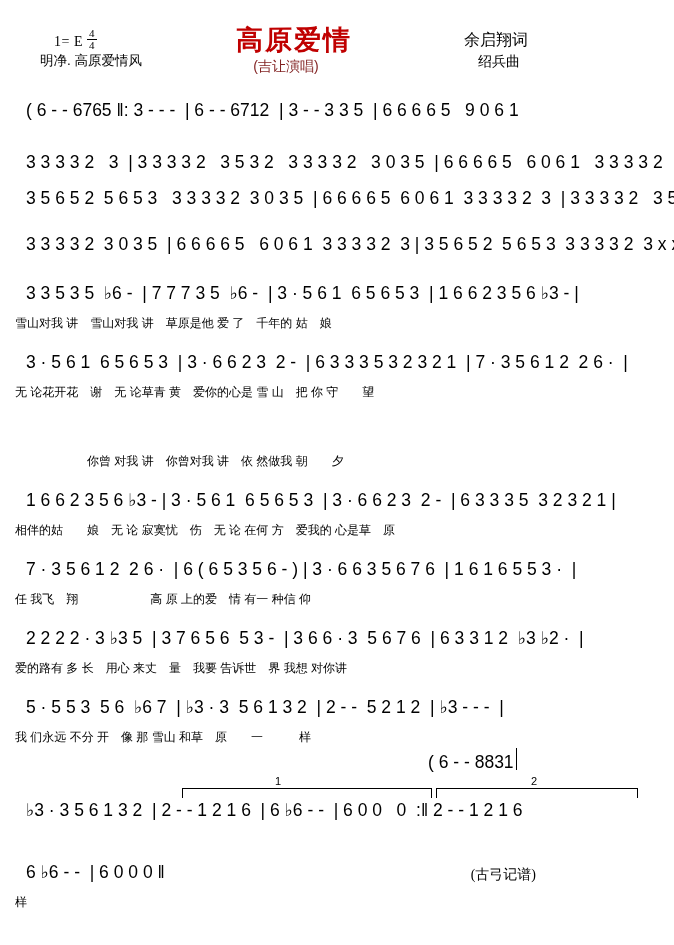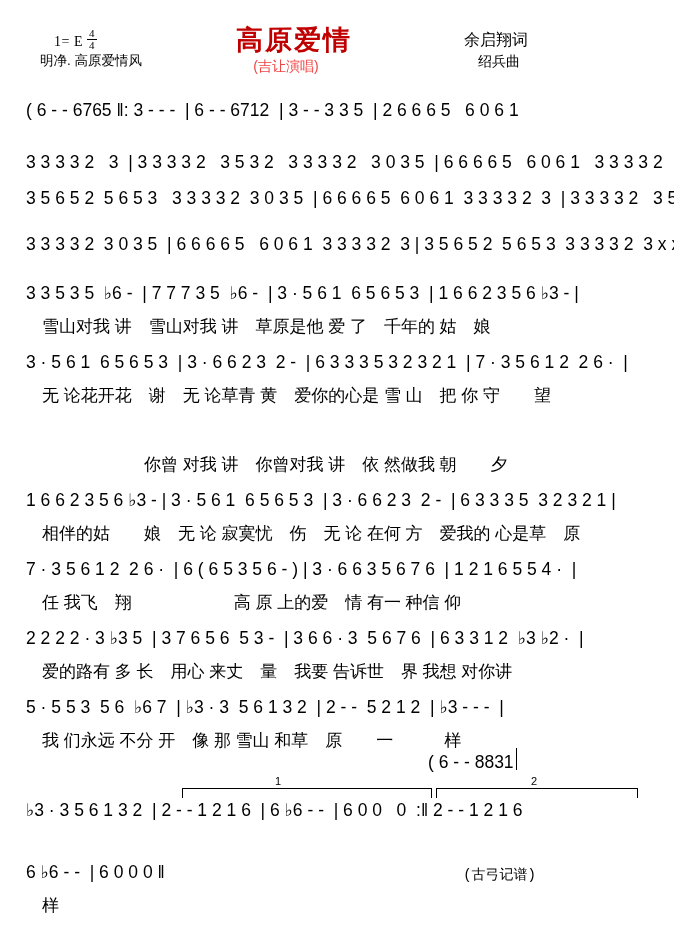--- a/index.html
+++ b/index.html
@@ -34,51 +34,51 @@
     position: absolute; left:16px; right:0; top: 22px;
     text-align: center;
     font-size: 27px; font-weight: bold;
     color: #c00000;
     font-family: "Liberation Sans", sans-serif;
     letter-spacing: 2px;
   }
   .subtitle {
     position: absolute; left:0; right:0; top: 58px;
     text-align: center;
-    font-size: 14px; color: #ef4444;
+    font-size: 14px; color: #7f1d1d;
     font-family: "Liberation Sans", sans-serif;
   }
   .credit1 {
     position: absolute; right: 44px; top: 30px;
     font-size: 16px; font-family: "Liberation Sans", sans-serif;
   }
   .credit2 {
     position: absolute; right: 52px; top: 53px;
     font-size: 14px; font-family: "Liberation Sans", sans-serif;
   }
   .footer-credit {
     position: absolute; right: 36px; top: 866px;
-    font-size: 14px; font-family: Liberation Mono, monospace;
+    font-size: 14px; font-family: Liberation Serif, serif;
   }
 
   
   .row {
     position: absolute;
     left: 26px;
     width: 628px;
     font-size: 17.5px;
     font-family: "Liberation Sans", sans-serif;
     white-space: pre;
     letter-spacing: 0px;
   }
   .lyr {
     position: absolute;
-    left: 42px;
+    left: 15px;
     width: 628px;
-    font-size: 17px;
+    font-size: 12px;
     font-family: "Liberation Sans", sans-serif;
     white-space: pre;
   }
 
   .brk {
     position:absolute;
     border-top: 1.2px solid #000;
     border-left: 1.2px solid #000;
     border-right: 1.2px solid #000;
     height: 9px;
@@ -100,37 +100,37 @@
   <div class="hdr-key">
     <span>1= E</span><span class="frac"><b>4</b><i>4</i></span>
   </div>
   <div class="hdr-mood">明净. 高原爱情风</div>
   <div class="title">高原爱情</div>
   <div class="subtitle">(吉让演唱)</div>
   <div class="credit1">余启翔词</div>
   <div class="credit2">绍兵曲</div>
   <div class="footer-credit">(古弓记谱)</div>
 
-  <div class="row" style="top:100px;">( 6 - - 6765 ‖: 3 - - -  | 6 - - 6712  | 3 - - 3 3 5  | 2 6 6 6 5   6 0 6 1</div>
+  <div class="row" style="top:100px;">( 6 - - 6765 ‖: 3 - - -  | 6 - - 6712  | 3 - - 3 3 5  | 6 6 6 6 5   9 0 6 1</div>
   <div class="row" style="top:152px;">3 3 3 3 2   3  | 3 3 3 3 2   3 5 3 2   3 3 3 3 2   3 0 3 5  | 6 6 6 6 5   6 0 6 1   3 3 3 3 2   3 |</div>
   <div class="row" style="top:188px;">3 5 6 5 2  5 6 5 3   3 3 3 3 2  3 0 3 5  | 6 6 6 6 5  6 0 6 1  3 3 3 3 2  3  | 3 3 3 3 2   3 5 3 2</div>
   <div class="row" style="top:234px;">3 3 3 3 2  3 0 3 5  | 6 6 6 6 5   6 0 6 1  3 3 3 3 2  3 | 3 5 6 5 2  5 6 5 3  3 3 3 3 2  3 x x x  )</div>
 
   <div class="row" style="top:283px;">3 3 5 3 5  ♭6 -  | 7 7 7 3 5  ♭6 -  | 3 · 5 6 1  6 5 6 5 3  | 1 6 6 2 3 5 6 ♭3 - |</div>
   <div class="lyr" style="top:315px;">雪山对我 讲　雪山对我 讲　草原是他 爱 了　千年的 姑　娘</div>
 
   <div class="row" style="top:352px;">3 · 5 6 1  6 5 6 5 3  | 3 · 6 6 2 3  2 -  | 6 3 3 3 5 3 2 3 2 1  | 7 · 3 5 6 1 2  2 6 ·  |</div>
   <div class="lyr" style="top:384px;">无 论花开花　谢　无 论草青 黄　爱你的心是 雪 山　把 你 守　　望</div>
 
   <div class="lyr" style="top:453px;">　　　　　　你曾 对我 讲　你曾对我 讲　依 然做我 朝　　夕</div>
 
   <div class="row" style="top:490px;">1 6 6 2 3 5 6 ♭3 - | 3 · 5 6 1  6 5 6 5 3  | 3 · 6 6 2 3  2 -  | 6 3 3 3 5  3 2 3 2 1 |</div>
   <div class="lyr" style="top:522px;">相伴的姑　　娘　无 论 寂寞忧　伤　无 论 在何 方　爱我的 心是草　原</div>
 
-  <div class="row" style="top:559px;">7 · 3 5 6 1 2  2 6 ·  | 6 ( 6 5 3 5 6 - ) | 3 · 6 6 3 5 6 7 6  | 1 2 1 6 5 5 4 ·  |</div>
+  <div class="row" style="top:559px;">7 · 3 5 6 1 2  2 6 ·  | 6 ( 6 5 3 5 6 - ) | 3 · 6 6 3 5 6 7 6  | 1 6 1 6 5 5 3 ·  |</div>
   <div class="lyr" style="top:591px;">任 我飞　翔　　　　　　高 原 上的爱　情 有一 种信 仰</div>
 
   <div class="row" style="top:628px;">2 2 2 2 · 3 ♭3 5  | 3 7 6 5 6  5 3 -  | 3 6 6 · 3  5 6 7 6  | 6 3 3 1 2  ♭3 ♭2 ·  |</div>
   <div class="lyr" style="top:660px;">爱的路有 多 长　用心 来丈　量　我要 告诉世　界 我想 对你讲</div>
 
   <div class="row" style="top:697px;">5 · 5 5 3  5 6  ♭6 7  | ♭3 · 3  5 6 1 3 2  | 2 - -  5 2 1 2  | ♭3 - - -  |</div>
   <div class="lyr" style="top:729px;">我 们永远 不分 开　像 那 雪山 和草　原　　一　　　样</div>
 
   <div class="paren-note" style="left:428px; top:752px;">( 6 - - 8831</div>
   <div style="position:absolute; left:516px; top:748px; height:22px; border-left:1.3px solid #000;"></div>

